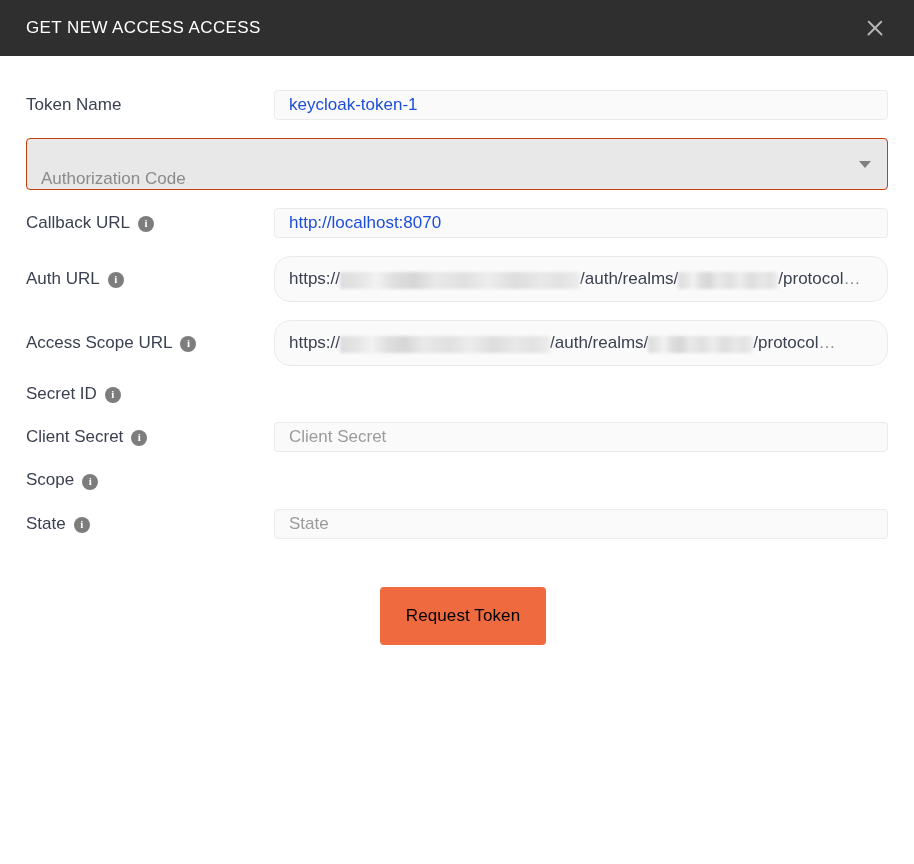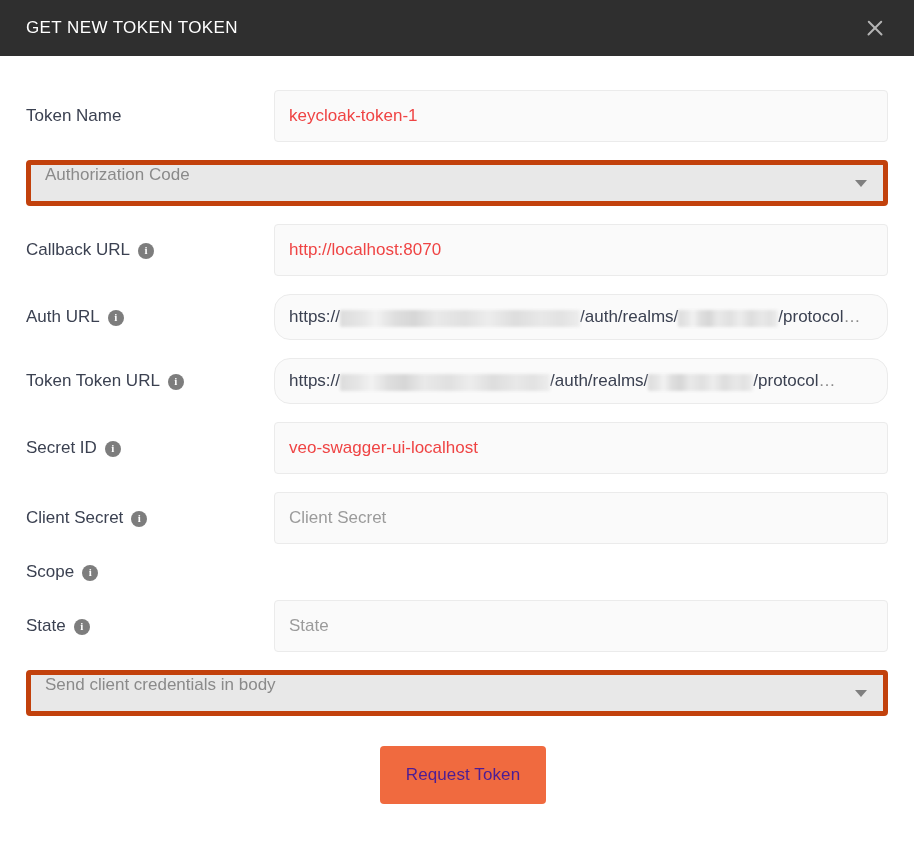--- a/index.html
+++ b/index.html
@@ -95,44 +95,44 @@
   .info-icon span { position: relative; top: -0.5px; }
 
   .field-wrap {
     flex: 1 1 auto;
     position: relative;
   }
 
   .text-input {
     width: 100%;
     box-sizing: border-box;
-    height: 52px;
+    height: 30px;
     background: #fafafa;
     border: 1px solid #ebebeb;
     border-radius: 4px;
     padding: 0 14px;
     font-size: 17px;
-    color: #ef4444;
+    color: #1d4ed8;
     font-family: "Liberation Sans", sans-serif;
     outline: none;
   }
   .text-input::placeholder { color: #9b9b9b; }
 
   .select-box {
     width: 100%;
     box-sizing: border-box;
-    height: 46px;
+    height: 52px;
     background: #e8e8e8;
-    border: 5px solid #c2410c;
+    border: 1px solid #c2410c;
     border-radius: 4px;
     padding: 0 36px 0 14px;
     font-size: 17px;
     color: #8a8a8a;
     display: flex;
-    align-items: flex-start;
+    align-items: flex-end;
     cursor: pointer;
     position: relative;
     white-space: nowrap;
     overflow: hidden;
   }
   .caret {
     position: absolute;
     right: 16px;
     top: 50%;
     margin-top: -3px;
@@ -181,37 +181,37 @@
   .url-ellipsis { color: #8a8a8a; }
 
   
   .footer {
     display: flex;
     justify-content: center;
     margin-top: 30px;
   }
   .request-btn {
     background: #f06a3f;
-    color: #4c1d95;
+    color: #000000;
     border: none;
     border-radius: 4px;
     font-size: 17px;
     font-family: "Liberation Sans", sans-serif;
     padding: 0 26px;
     height: 58px;
     cursor: pointer;
     letter-spacing: 0.1px;
     margin-left: 12px;
   }
 </style>
 </head>
 <body>
 
 <div class="modal-header">
-  <div class="modal-title">GET NEW TOKEN TOKEN</div>
+  <div class="modal-title">GET NEW ACCESS ACCESS</div>
   <div class="close-btn"></div>
 </div>
 
 <div class="modal-body">
 
   <div class="form-row">
     <div class="row-label">
       <span class="label-text">Token Name</span>
     </div>
     <div class="field-wrap">
@@ -254,21 +254,21 @@
         <span>/auth/realms/</span>
         <span class="redaction r-realm"></span>
         <span>/protocol</span>
         <span class="url-ellipsis">…</span>
       </div>
     </div>
   </div>
 
   <div class="form-row">
     <div class="row-label">
-      <span class="label-text">Token Token URL</span>
+      <span class="label-text">Access Scope URL</span>
       <span class="info-icon">
           <span>i</span>
         </span>
     </div>
     <div class="field-wrap">
       <div class="masked-field">
         <span>https://</span>
         <span class="redaction r-host2"></span>
         <span>/auth/realms/</span>
         <span class="redaction r-realm2"></span>
@@ -278,23 +278,20 @@
     </div>
   </div>
 
   <div class="form-row">
     <div class="row-label">
       <span class="label-text">Secret ID</span>
       <span class="info-icon">
           <span>i</span>
         </span>
     </div>
-    <div class="field-wrap">
-      <input class="text-input" type="text" value="veo-swagger-ui-localhost" style="">
-    </div>
   </div>
 
   <div class="form-row">
     <div class="row-label">
       <span class="label-text">Client Secret</span>
       <span class="info-icon">
           <span>i</span>
         </span>
     </div>
     <div class="field-wrap">
@@ -317,25 +314,19 @@
       <span class="info-icon">
           <span>i</span>
         </span>
     </div>
     <div class="field-wrap">
       <input class="text-input" type="text" placeholder="State" style="">
     </div>
   </div>
 
   <div class="form-row">
-    <div class="field-wrap">
-      <div class="select-box">
-        <span>Send client credentials in body</span>
-        <span class="caret"></span>
-      </div>
-    </div>
   </div>
 
   <div class="footer">
     <button class="request-btn">Request Token</button>
   </div>
 
 </div>
 
 </body></html>

